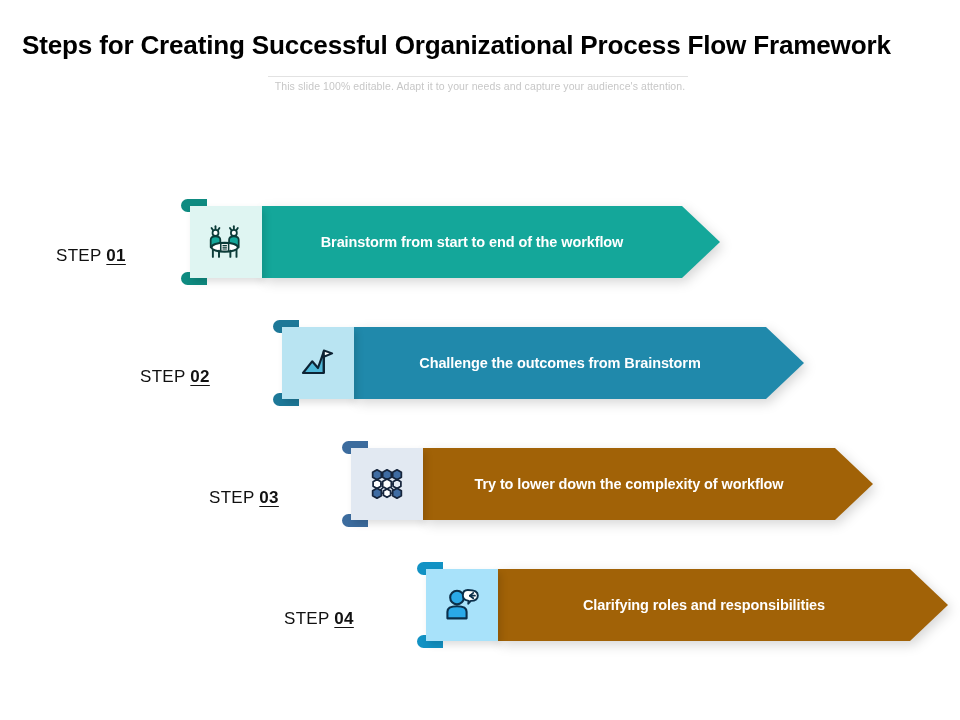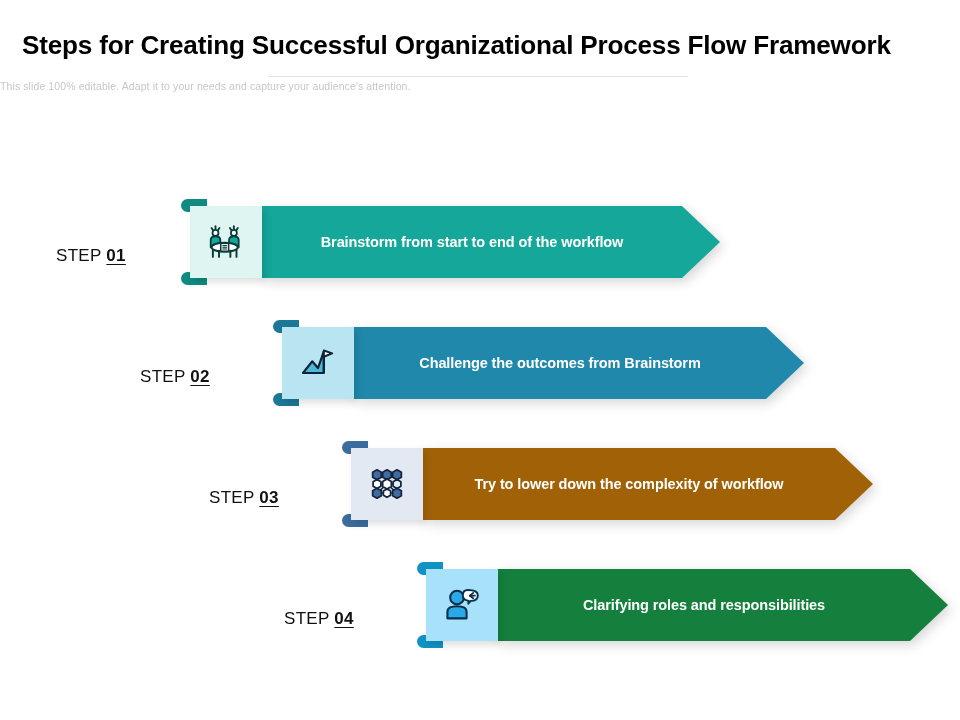--- a/index.html
+++ b/index.html
@@ -42,20 +42,21 @@
     top: 76px;
     width: 420px;
     height: 1px;
     background: #e2e2e2;
   }
   .subtitle {
     position: absolute;
     left: 0;
     top: 80px;
     width: 960px;
+    text-align: center;
     font-size: 10.5px;
     color: #c7c7c7;
     letter-spacing: 0.1px;
   }
 
   
   .steps {
     position: absolute;
     left: 0;
     top: 170px;
@@ -231,21 +232,21 @@
             <polygon points="17.20,32.00 17.20,38.00 12.00,41.00 6.80,38.00 6.80,32.00 12.00,29.00" fill="#3f6ca3" stroke="#16253c" stroke-width="2.1" stroke-linejoin="round"></polygon>
             <polygon points="28.33,32.50 28.33,37.50 24.00,40.00 19.67,37.50 19.67,32.50 24.00,30.00" fill="#ffffff" stroke="#16253c" stroke-width="2.1" stroke-linejoin="round"></polygon>
             <polygon points="41.20,32.00 41.20,38.00 36.00,41.00 30.80,38.00 30.80,32.00 36.00,29.00" fill="#3f6ca3" stroke="#16253c" stroke-width="2.1" stroke-linejoin="round"></polygon>
           </svg>
         </div>
       </div>
     </div>
     <div class="step-row" style="top: 399px; left: 0px; width: 960px;">
       <div class="step-label" style="left: 284px;"><span>STEP </span><span class="num">04</span></div>
       <div class="arrow" style="left: 498px; width: 450px;">
-        <div class="arrow-body" style="background: #15803d;">
+        <div class="arrow-body" style="background: #a16207;">
           <div class="arrow-text">Clarifying roles and responsibilities</div>
         </div>
       </div>
       <div style="position: absolute; left: 426px; top: 0px; width: 72px; height: 72px;">
         <div class="nub top" style="background: rgb(18, 146, 196);"></div>
         <div class="nub bottom" style="background: rgb(18, 146, 196);"></div>
         <div class="icon-box" style="background: rgb(168, 226, 250);">
           <svg width="40" height="40" viewBox="0 0 48 48">
             <circle cx="18" cy="15" r="8.2" fill="#2aa9e8" stroke="#0b2f4a" stroke-width="2.5"></circle>
             <path d="M6.5 40 L6.5 32 Q6.5 25.5 18 25.5 Q29.5 25.5 29.5 32 L29.5 40 Z" fill="#2aa9e8" stroke="#0b2f4a" stroke-width="2.5" stroke-linejoin="round"></path>

